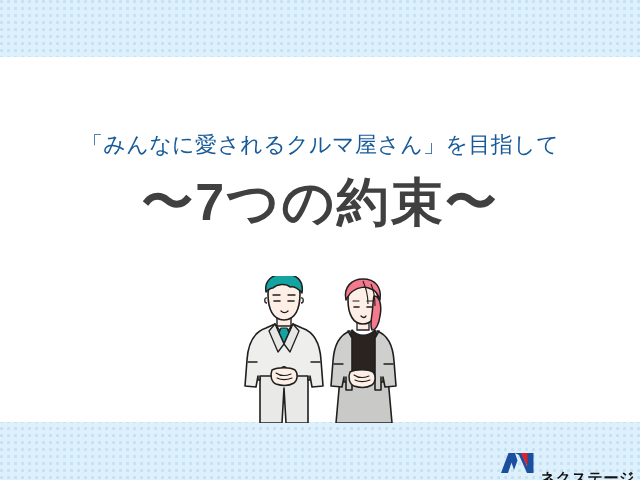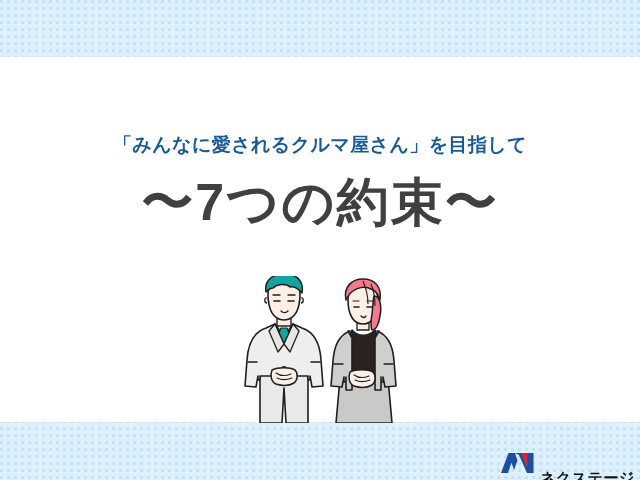--- a/index.html
+++ b/index.html
@@ -40,23 +40,23 @@
   #headline-block {
     position: absolute;
     left: 0;
     top: 0;
     width: 640px;
     text-align: center;
   }
   #headline-primary {
     margin: 0;
     padding-top: 71px;
-    font-size: 19px;
+    font-size: 22px;
     line-height: 34px;
-    font-weight: bold;
+    font-weight: normal;
     letter-spacing: 0.4px;
     color: #175a98;
     white-space: nowrap;
   }
   #headline-secondary {
     margin: 0;
     padding-top: 12px;
     font-size: 52px;
     line-height: 56px;
     font-weight: bold;

